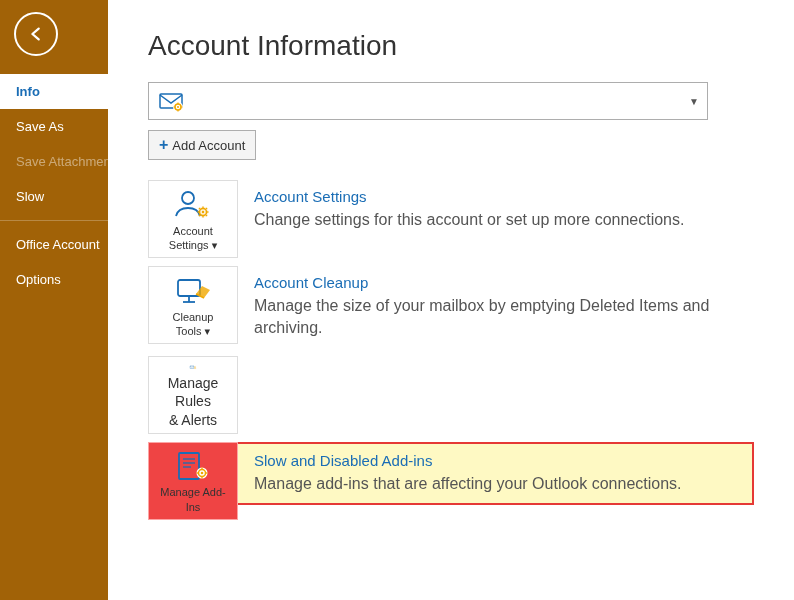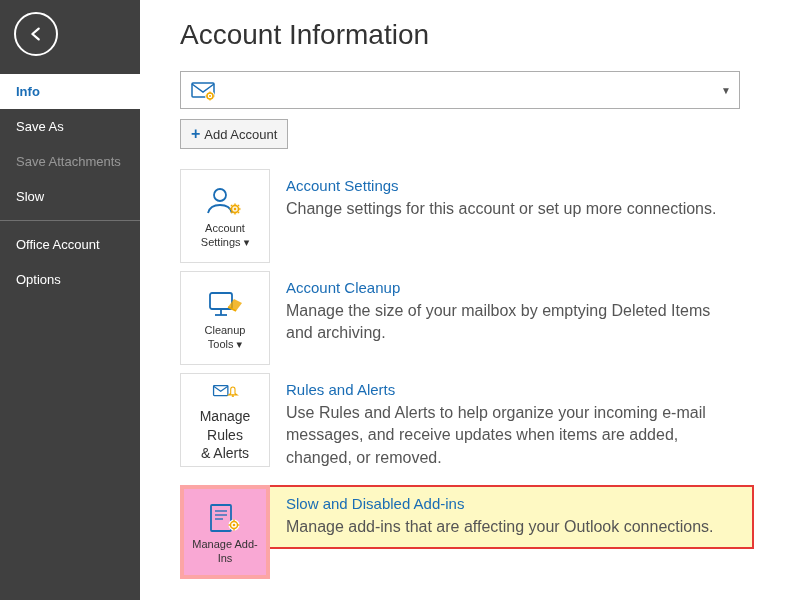--- a/index.html
+++ b/index.html
@@ -1,21 +1,21 @@
 <!DOCTYPE html>
 <html><head>
   <meta charset="utf-8">
   <style>
     * { margin: 0; padding: 0; box-sizing: border-box; }
     body { width: 794px; height: 600px; font-family: 'Segoe UI', Arial, sans-serif; display: flex; overflow: hidden; background: #fff; }
 
     
     .sidebar {
-      width: 140px;
-      background: #404040;
+      width: 108px;
+      background: #a16207;
       height: 600px;
       display: flex;
       flex-direction: column;
       color: #fff;
       flex-shrink: 0;
     }
     .sidebar-back {
       width: 44px;
       height: 44px;
       border-radius: 50%;
@@ -36,21 +36,21 @@
       cursor: pointer;
       white-space: nowrap;
     }
     .sidebar-item.active { background: #fff; color: #1a6db5; font-weight: 600; }
     .sidebar-item.disabled { color: rgba(255,255,255,0.45); cursor: default; }
     .sidebar-divider { border: none; border-top: 1px solid rgba(255,255,255,0.25); margin: 6px 0; }
 
     
     .main {
       flex: 1;
-      padding: 19px 40px 20px 40px;
+      padding: 30px 40px 20px 40px;
       overflow-y: auto;
       background: #fff;
     }
     .page-title {
       font-size: 28px;
       font-weight: 300;
       color: #333;
       margin-bottom: 20px;
     }
 
@@ -100,38 +100,38 @@
 
     
     .tool-card {
       display: flex;
       align-items: flex-start;
       margin-bottom: 8px;
       gap: 0;
     }
     .tool-icon-box {
       width: 90px;
-      height: 94px;
+      height: 78px;
       border: 1px solid #ddd;
       display: flex;
       flex-direction: column;
       align-items: center;
       justify-content: center;
       cursor: pointer;
       flex-shrink: 0;
       background: #fff;
       font-size: 11px;
       color: #333;
       text-align: center;
       padding: 8px 4px 4px 4px;
       gap: 4px;
     }
     .tool-icon-box.highlighted {
-      background: #f9a8d4;
-      border: 4px solid #fca5a5;
+      background: #ef4444;
+      border: 1px solid #fca5a5;
     }
     .tool-text {
       padding: 8px 16px;
       flex: 1;
     }
     .tool-title {
       font-size: 15px;
       color: #1a6db5;
       margin-bottom: 4px;
       font-weight: 400;
@@ -247,24 +247,20 @@
 
         <rect x="3" y="5" width="20" height="14" rx="1" fill="none" stroke="#1a6db5" stroke-width="1.8"></rect>
         <polyline points="3,6 13,13 23,6" fill="none" stroke="#1a6db5" stroke-width="1.5"></polyline>
 
         <path d="M27 10 Q27 7 30 7 Q33 7 33 10 L33 16 L36 18 L24 18 L27 16 Z" fill="none" stroke="#f0a800" stroke-width="1.5"></path>
         <line x1="30" y1="18" x2="30" y2="20" stroke="#f0a800" stroke-width="1.5"></line>
         <line x1="28.5" y1="20" x2="31.5" y2="20" stroke="#f0a800" stroke-width="1.5"></line>
       </svg>
       <span style="font-size:14px;color:#333;line-height:1.3;">Manage Rules<br>&amp; Alerts</span>
     </div>
-    <div class="tool-text">
-      <div class="tool-title">Rules and Alerts</div>
-      <div class="tool-desc">Use Rules and Alerts to help organize your incoming e-mail messages, and receive updates when items are added, changed, or removed.</div>
-    </div>
   </div>
 
   <div class="tool-card highlighted-card">
     <div class="tool-icon-box highlighted">
       <svg width="38" height="30" viewBox="0 0 38 30">
 
         <rect x="5" y="2" width="20" height="26" rx="1" fill="none" stroke="#1a6db5" stroke-width="1.8"></rect>
         <line x1="9" y1="8" x2="21" y2="8" stroke="#1a6db5" stroke-width="1.3"></line>
         <line x1="9" y1="12" x2="21" y2="12" stroke="#1a6db5" stroke-width="1.3"></line>
         <line x1="9" y1="16" x2="17" y2="16" stroke="#1a6db5" stroke-width="1.3"></line>

